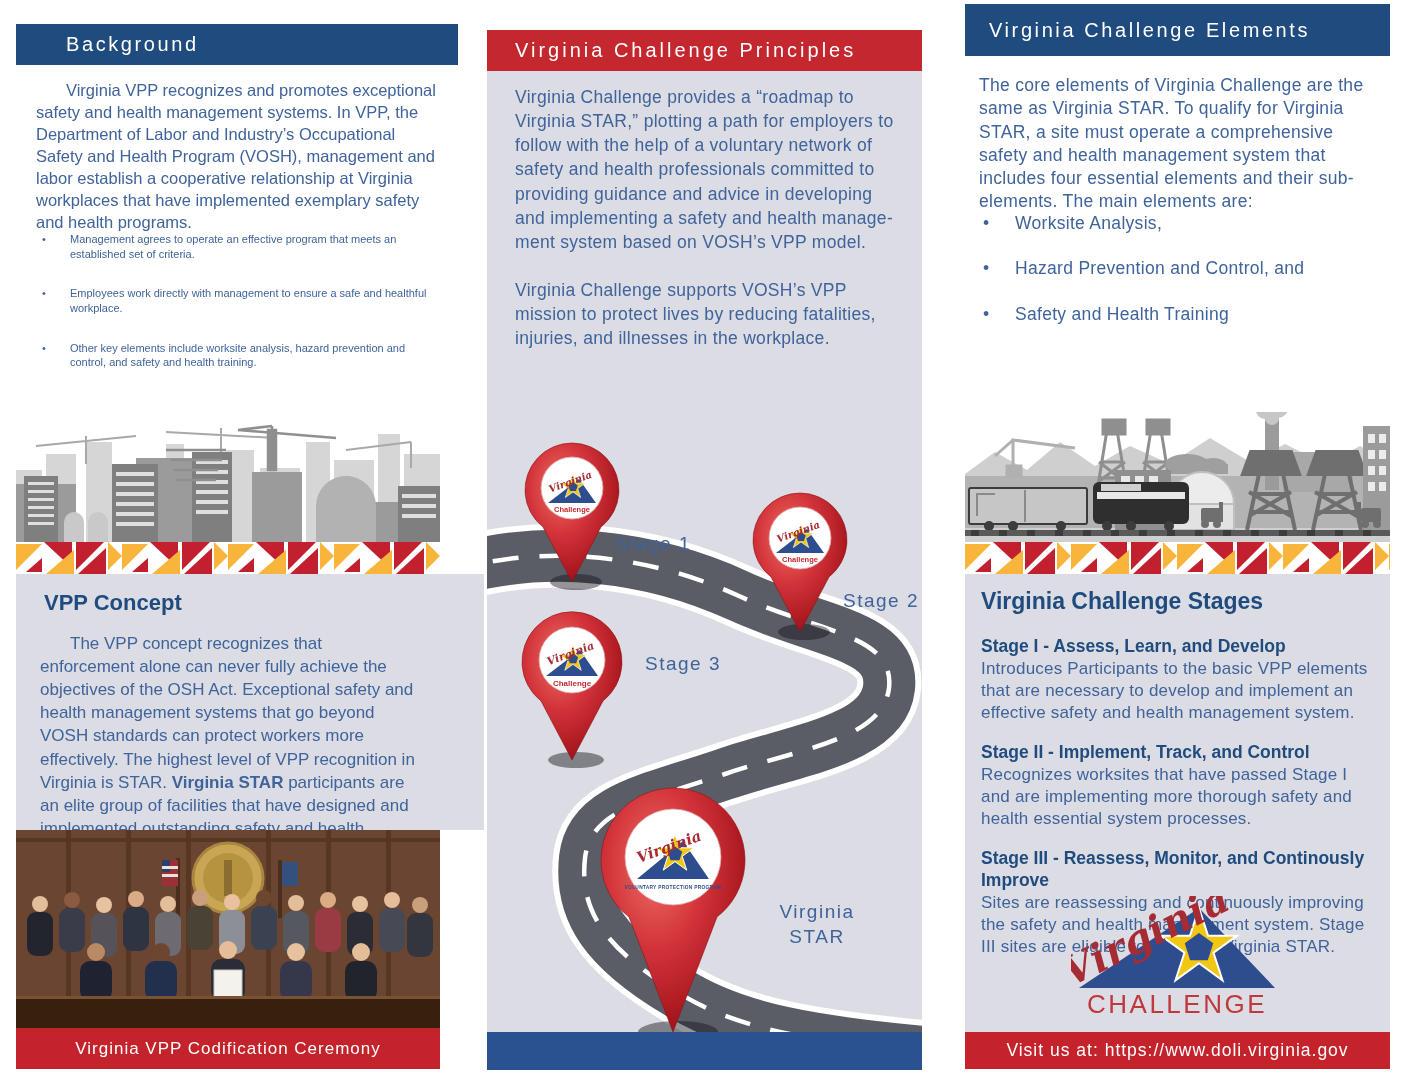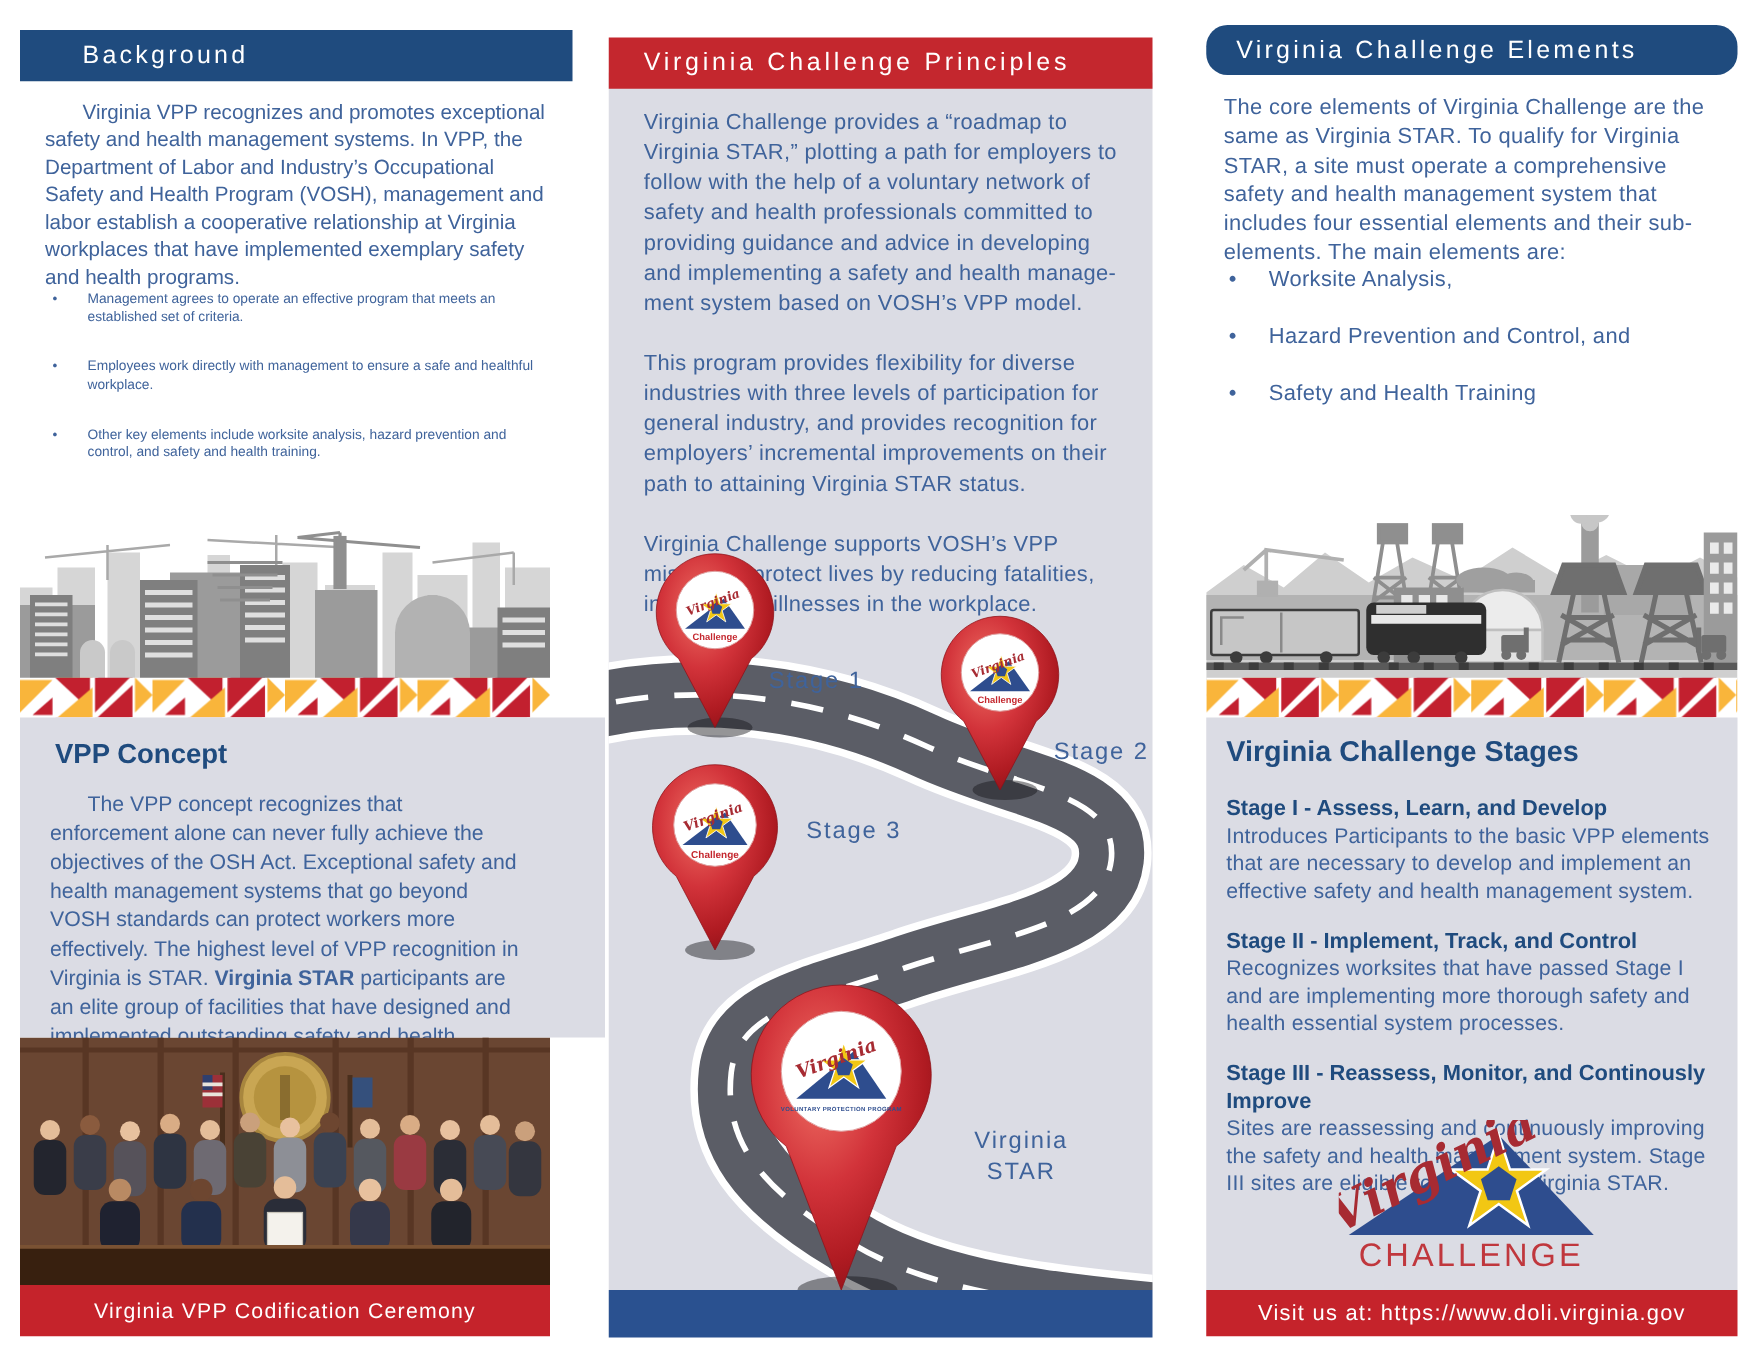--- a/index.html
+++ b/index.html
@@ -39,21 +39,21 @@
   
   .m-header{top:17px;height:41px;margin-top:13px;}
   .m-header .bar-title{padding-left:28px;letter-spacing:3px;}
   .m-sheet{position:absolute;top:58px;left:0;width:435px;height:974px;background:var(--panel-bg);}
   .m-text{position:absolute;top:85px;left:28px;width:382px;}
   .m-text p{margin:0 0 24px 0;font-size:17.5px;line-height:1.38;letter-spacing:0.3px;color:var(--body-text);}
   .roadmap{position:absolute;top:430px;left:0;}
   .m-footer{top:1032px;height:38px;background:var(--footer-blue);}
 
   
-  .r-header{top:20px;height:40px;border-radius:17px;}
+  .r-header{top:4px;height:52px;}
   .r-header .bar-title{padding-left:24px;}
   .r-intro{position:absolute;top:74px;left:14px;width:404px;font-size:17.5px;line-height:1.33;letter-spacing:0.3px;}
   .r-bullets{position:absolute;top:212px;left:0;width:412px;margin:0;padding:0;list-style:none;}
   .r-bullets li{font-size:17.5px;letter-spacing:0.3px;margin-bottom:22px;padding-left:50px;}
   .r-bullets li::before{left:18px;}
   .r-industry{position:absolute;top:412px;left:0;}
   .r-pattern{top:542px;}
   .stages{position:absolute;top:574px;left:0;width:425px;height:458px;background:var(--panel-bg);}
   .stages-title{position:absolute;top:14px;left:16px;font-size:23px;font-weight:bold;color:var(--header-blue);}
   .stage-list{position:absolute;top:62px;left:16px;width:396px;}
@@ -297,21 +297,20 @@
 
   <section class="panel panel-mid">
     <div class="m-sheet"></div>
     <div class="bar red-bar m-header">
       <span class="bar-title">Virginia Challenge Principles</span>
     </div>
 
     <div class="m-text">
 
     <p>Virginia Challenge provides a “roadmap to Virginia STAR,” plotting a path for employers to follow with the help of a voluntary network of safety and health professionals committed to providing guidance and advice in developing and implementing a safety and health manage-ment system based on VOSH’s VPP model.</p>
-        <p>This program provides flexibility for diverse industries with three levels of participation for general industry, and provides recognition for employers’ incremental improvements on their path to attaining Virginia STAR status.</p>
         <p>Virginia Challenge supports VOSH’s VPP mission to protect lives by reducing fatalities, injuries, and illnesses in the workplace.</p>
       </div>
 
     <svg class="roadmap" width="435" height="602" viewBox="0 0 435 602">
       <defs>
         <radialGradient id="pinGrad" cx="38%" cy="32%" r="75%">
           <stop offset="0%" stop-color="#ef6f64"></stop>
           <stop offset="45%" stop-color="#d2333a"></stop>
           <stop offset="78%" stop-color="#b01b22"></stop>
           <stop offset="100%" stop-color="#8e1118"></stop>

